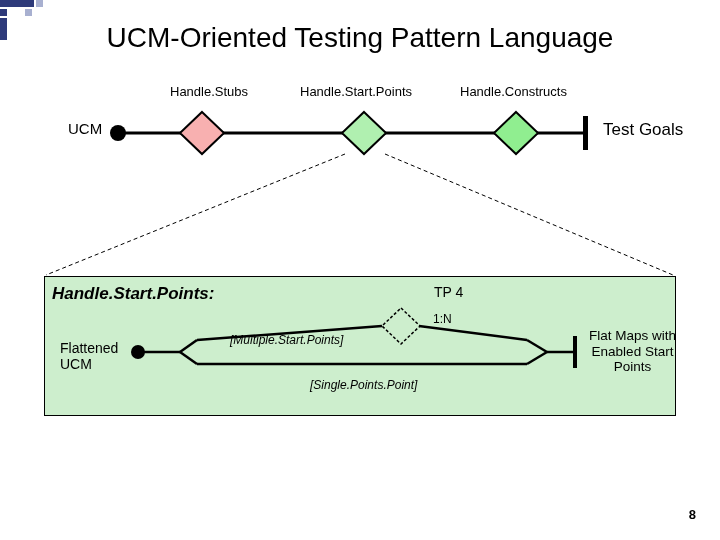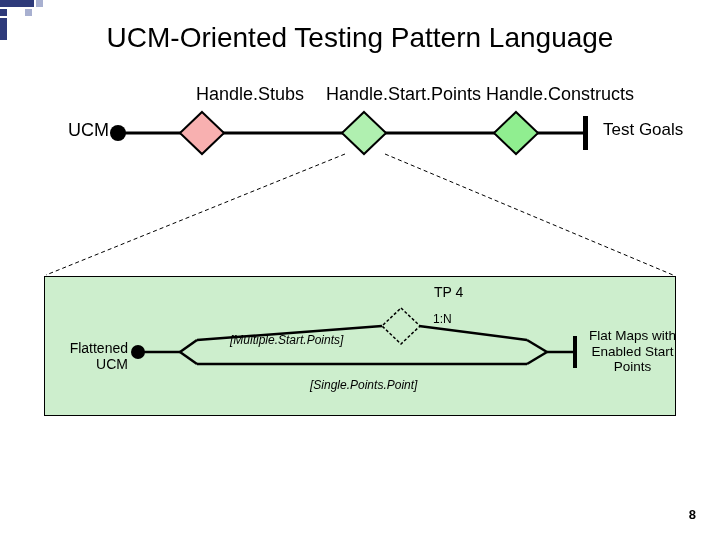--- a/index.html
+++ b/index.html
@@ -35,39 +35,38 @@
   }
   .labels-row {
     position: absolute;
     top: 84px;
     left: 0;
     right: 0;
     height: 20px;
   }
   .label {
     position: absolute;
-    font-size: 18px;
+    font-size: 13px;
     white-space: nowrap;
-    margin-left: 26px;
   }
   .lbl-stubs { left: 170px; }
   .lbl-start { left: 300px; }
   .lbl-constructs { left: 460px; }
   .main-svg {
     position: absolute;
     top: 108px;
     left: 66px;
     width: 600px;
     height: 50px;
   }
   .ucm-label {
     position: absolute;
     top: 120px;
     left: 68px;
-    font-size: 18px;
+    font-size: 15px;
   }
   .goals-label {
     position: absolute;
     top: 120px;
     left: 603px;
     font-size: 17px;
     white-space: nowrap;
     background: #fff;
   }
   .detail-box {
@@ -94,21 +93,21 @@
     left: 52px;
     width: 616px;
     height: 100px;
   }
   .flattened-ucm {
     position: absolute;
     top: 340px;
     left: 60px;
     width: 68px;
     font-size: 14px;
-    text-align: right;
+    text-align: left;
     line-height: 1.15;
   }
   .flatmaps-label {
     position: absolute;
     top: 328px;
     left: 585px;
     width: 95px;
     font-size: 13.5px;
     line-height: 1.15;
     text-align: center;
@@ -192,20 +191,21 @@
 
   <div class="goals-label">Test Goals</div>
 
   <svg style="position:absolute; top:150px; left:0; width:720px; height:128px;">
     <line x1="345" y1="4" x2="46" y2="125" stroke="#000" stroke-width="1" stroke-dasharray="4 3"></line>
     <line x1="385" y1="4" x2="673" y2="125" stroke="#000" stroke-width="1" stroke-dasharray="4 3"></line>
   </svg>
 
   <div class="detail-box"></div>
 
+  <div class="detail-title">Handle.Start.Points:</div>
   <div class="tp4">TP 4</div>
   <div class="ratio-1n">1:N</div>
 
   <div class="flattened-ucm">Flattened UCM</div>
   <div class="flatmaps-label">Flat Maps with Enabled Start Points</div>
 
   <svg class="detail-svg">
 
     <circle cx="86" cy="56" r="7" fill="#000"></circle>
 

